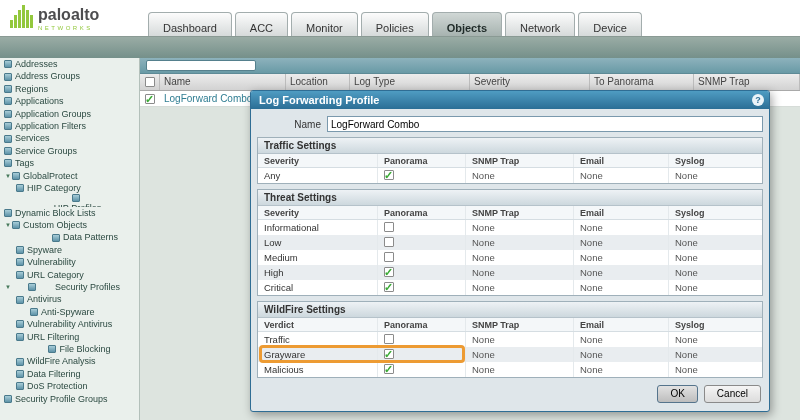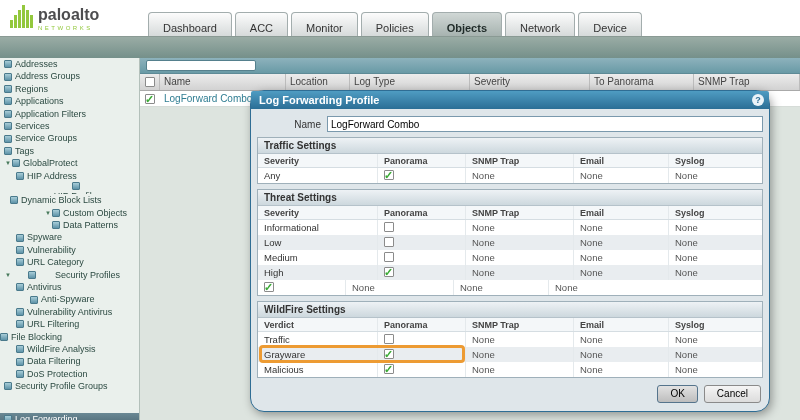--- a/index.html
+++ b/index.html
@@ -50,21 +50,21 @@
   .td { line-height:15px; padding-left:4px; overflow:hidden; flex:none; }
   .row-name { color:#2f7d92; }
 
   .cb-box { width:10px; height:10px; border:1px solid #8b8b8b; background:#fff; display:inline-block;
             position:relative; border-radius:1px; cursor:pointer; }
   .cb-box.checked::after { content:"\2713"; position:absolute; left:-1px; top:-3px; font-size:11px;
             font-weight:bold; color:var(--check,#3aaa35); }
 
   
   .dialog { position:absolute; left:250px; top:90px; width:520px; background:#dfe6ea;
-            border:1px solid #2f6d94; border-radius:14px; box-shadow:2px 3px 10px rgba(0,0,0,.35); }
+            border:1px solid #2f6d94; border-radius:3px; box-shadow:2px 3px 10px rgba(0,0,0,.35); }
   .dtitle { height:18px; background:linear-gradient(#4f9cc2,#2b6e95); color:#fff; font-size:11px;
             font-weight:bold; line-height:18px; padding-left:8px; border-radius:2px 2px 0 0; position:relative; }
   .dhelp { position:absolute; right:5px; top:3px; width:12px; height:12px; border-radius:50%;
            background:#eaf3f8; color:#2e6f96; font-size:9px; font-weight:bold; text-align:center;
            line-height:12px; cursor:pointer; }
   .dbody { padding:6px; }
   .name-row { display:flex; align-items:center; height:18px; margin-bottom:4px; }
   .name-label { width:70px; text-align:right; padding-right:6px; font-size:10px; color:#333; }
   .name-input { flex:1; height:16px; border:1px solid #7a99ad; font-size:10px; padding:0 3px; background:#fff; }
 
@@ -134,20 +134,24 @@
       <div class="side-item" style="padding-left: 4px;">
         <span class="sicon"></span>
         <span class="slabel">Regions</span>
       </div>
       <div class="side-item" style="padding-left: 4px;">
         <span class="sicon"></span>
         <span class="slabel">Applications</span>
       </div>
       <div class="side-item" style="padding-left: 4px;">
         <span class="sicon"></span>
+        <span class="slabel">Application Groups</span>
+      </div>
+      <div class="side-item" style="padding-left: 4px;">
+        <span class="sicon"></span>
         <span class="slabel">Application Filters</span>
       </div>
       <div class="side-item" style="padding-left: 4px;">
         <span class="sicon"></span>
         <span class="slabel">Services</span>
       </div>
       <div class="side-item" style="padding-left: 4px;">
         <span class="sicon"></span>
         <span class="slabel">Service Groups</span>
       </div>
@@ -155,31 +159,31 @@
         <span class="sicon"></span>
         <span class="slabel">Tags</span>
       </div>
       <div class="side-item" style="padding-left: 4px;">
         <span class="tri">▼</span>
         <span class="sicon"></span>
         <span class="slabel">GlobalProtect</span>
       </div>
       <div class="side-item" style="padding-left: 16px;">
         <span class="sicon"></span>
-        <span class="slabel">HIP Address</span>
+        <span class="slabel">HIP Category</span>
       </div>
       <div class="side-item" style="padding-left: 16px; flex-direction: column;">
         <span class="sicon"></span>
         <span class="slabel">HIP Profiles</span>
       </div>
-      <div class="side-item" style="padding-left: 10px; text-align: center;">
+      <div class="side-item" style="padding-left: 4px; text-align: center;">
         <span class="sicon"></span>
         <span class="slabel">Dynamic Block Lists</span>
       </div>
-      <div class="side-item" style="padding-left: 4px; margin-left: 40px;">
+      <div class="side-item" style="padding-left: 4px;">
         <span class="tri">▼</span>
         <span class="sicon"></span>
         <span class="slabel">Custom Objects</span>
       </div>
       <div class="side-item" style="padding-left: 16px; margin-left: 36px;">
         <span class="sicon"></span>
         <span class="slabel">Data Patterns</span>
       </div>
       <div class="side-item" style="padding-left: 16px;">
         <span class="sicon"></span>
@@ -207,21 +211,21 @@
         <span class="slabel">Anti-Spyware</span>
       </div>
       <div class="side-item" style="padding-left: 16px;">
         <span class="sicon"></span>
         <span class="slabel">Vulnerability Antivirus</span>
       </div>
       <div class="side-item" style="padding-left: 16px;">
         <span class="sicon"></span>
         <span class="slabel">URL Filtering</span>
       </div>
-      <div class="side-item" style="padding-left: 0;">
+      <div class="side-item" style="padding-left: 20px; justify-content: center;">
         <span class="sicon"></span>
         <span class="slabel">File Blocking</span>
       </div>
       <div class="side-item" style="padding-left: 16px;">
         <span class="sicon"></span>
         <span class="slabel">WildFire Analysis</span>
       </div>
       <div class="side-item" style="padding-left: 16px;">
         <span class="sicon"></span>
         <span class="slabel">Data Filtering</span>
@@ -329,20 +333,21 @@
               <div class="c c4 none-val">None</div>
             </div>
             <div class="sec-row alt">
               <div class="c c0">High</div>
               <div class="c c1"><span class="cb-box checked" style="margin-top:2px"></span></div>
               <div class="c c2 none-val">None</div>
               <div class="c c3 none-val">None</div>
               <div class="c c4 none-val">None</div>
             </div>
             <div class="sec-row">
+              <div class="c c0">Critical</div>
               <div class="c c1"><span class="cb-box checked" style="margin-top:2px"></span></div>
               <div class="c c2 none-val">None</div>
               <div class="c c3 none-val">None</div>
               <div class="c c4 none-val">None</div>
             </div>
           </div>
           <div class="section">
             <div class="sec-title">WildFire Settings</div>
             <div class="sec-head">
               <div class="c c0">Verdict</div>

